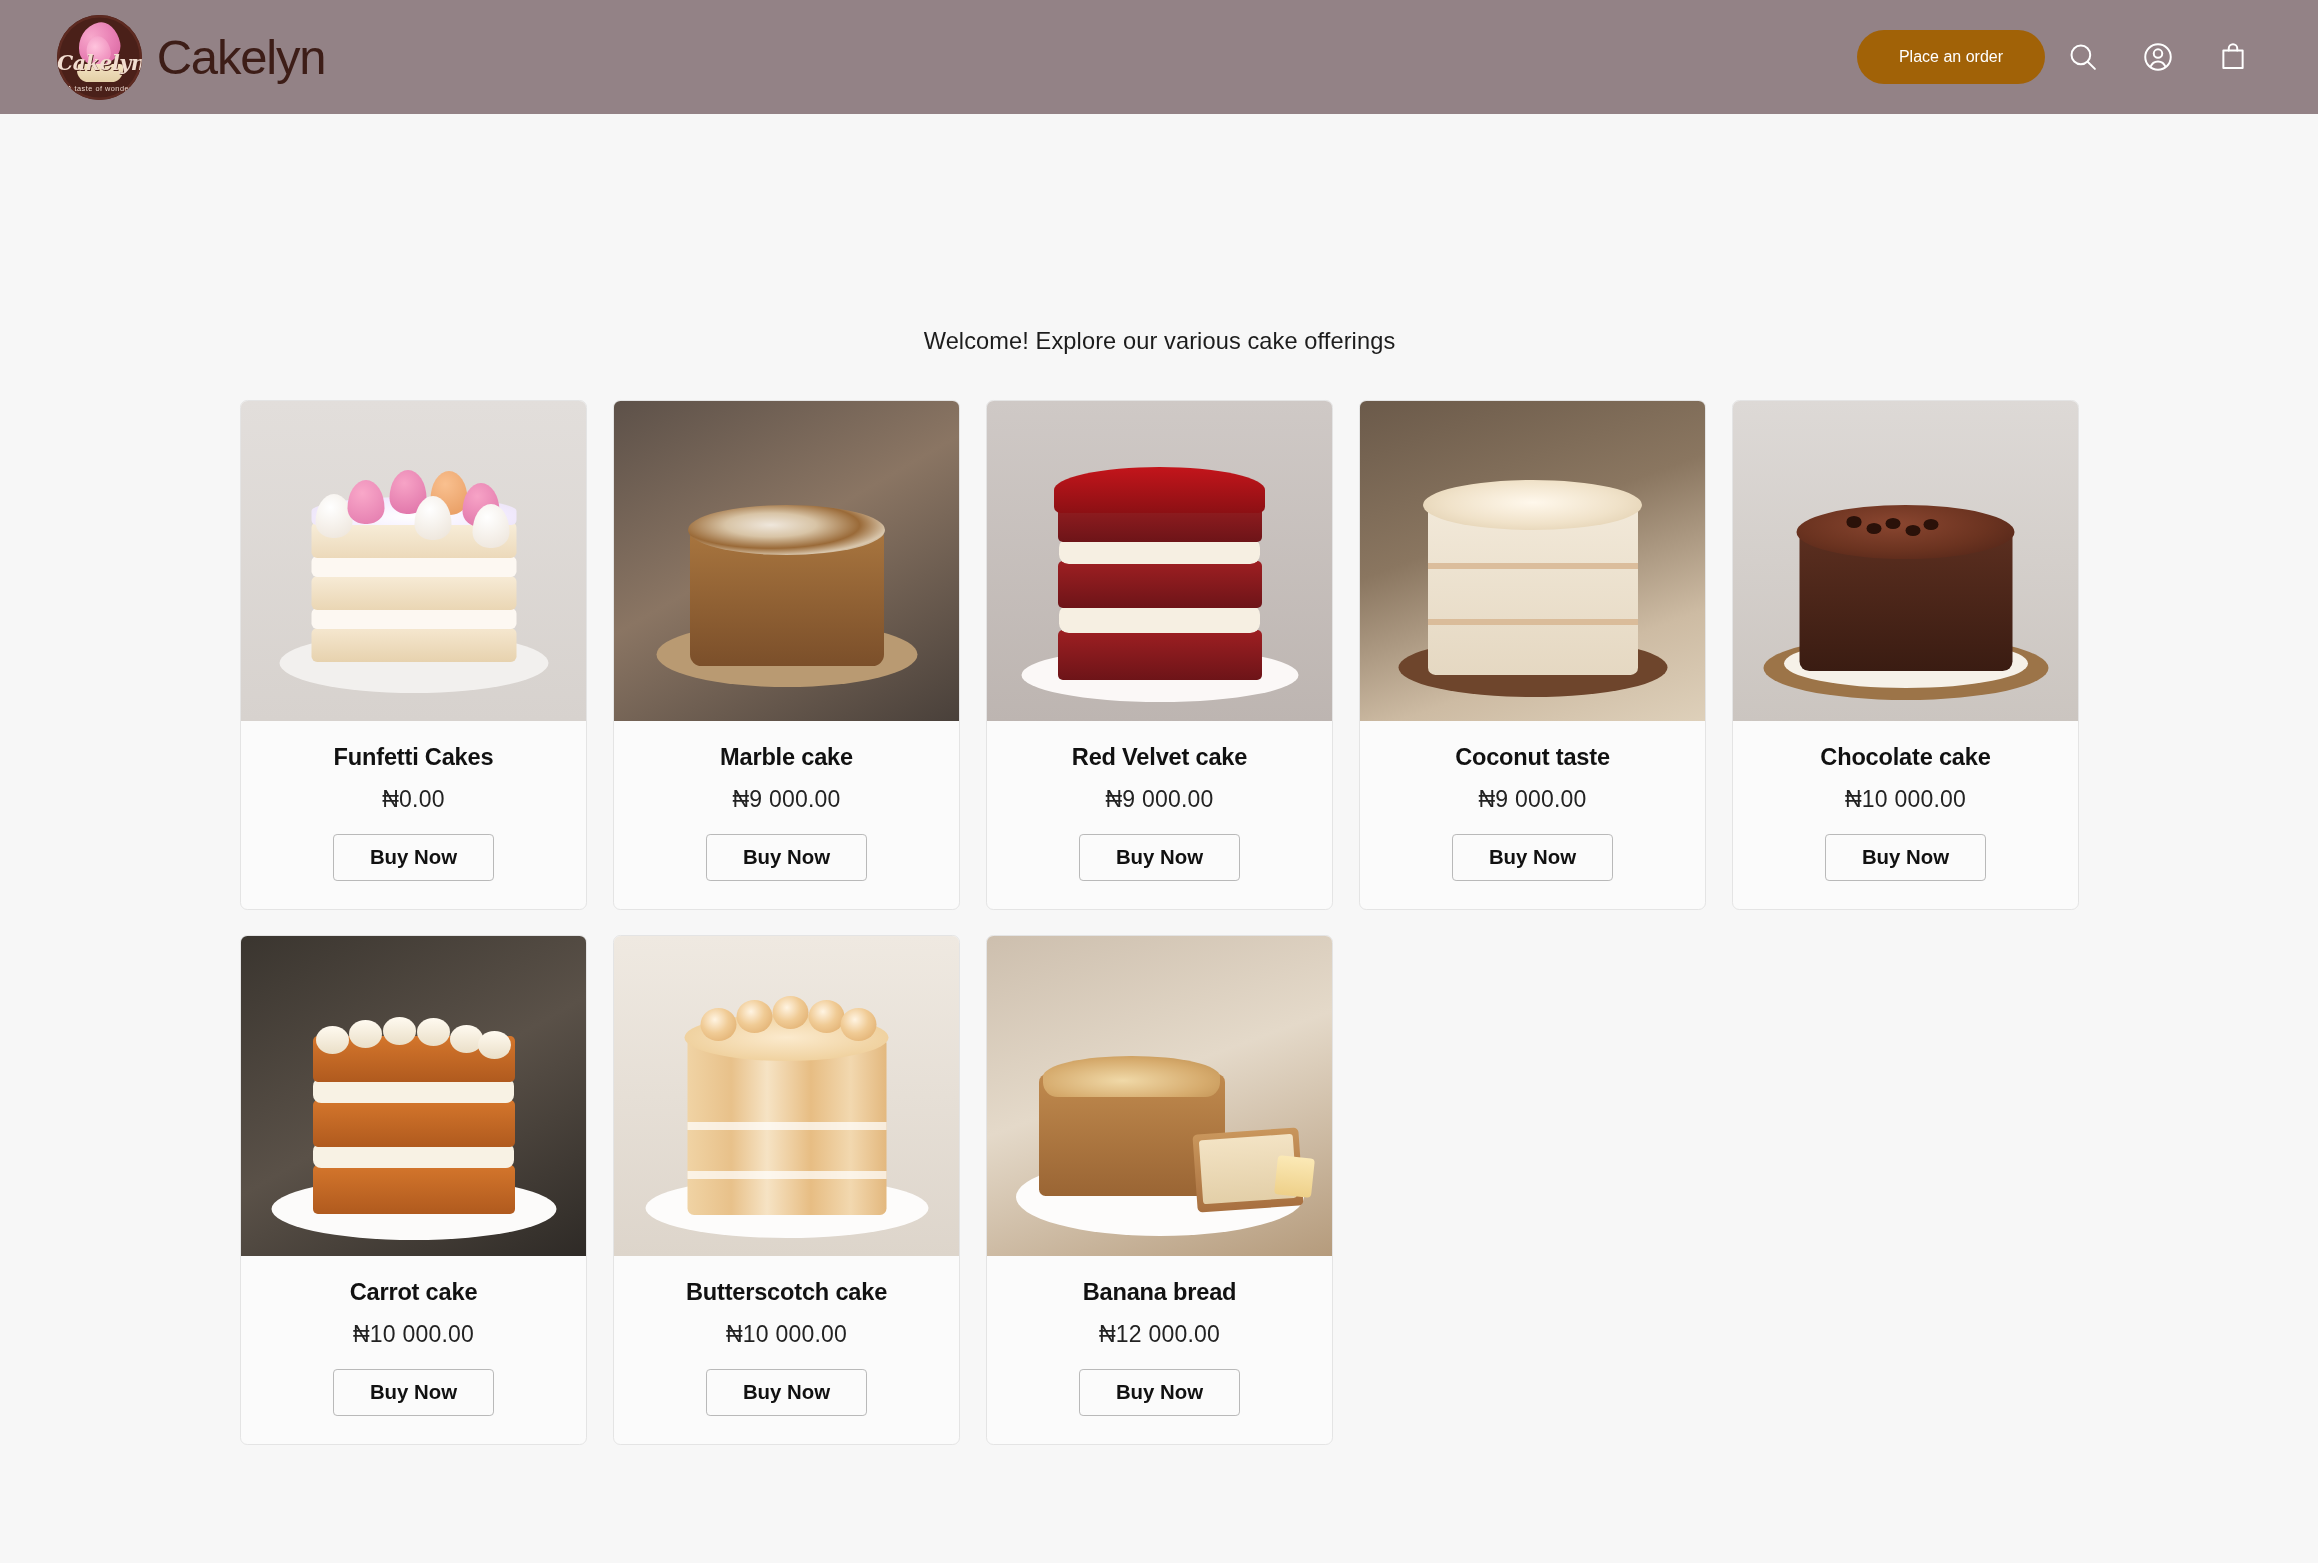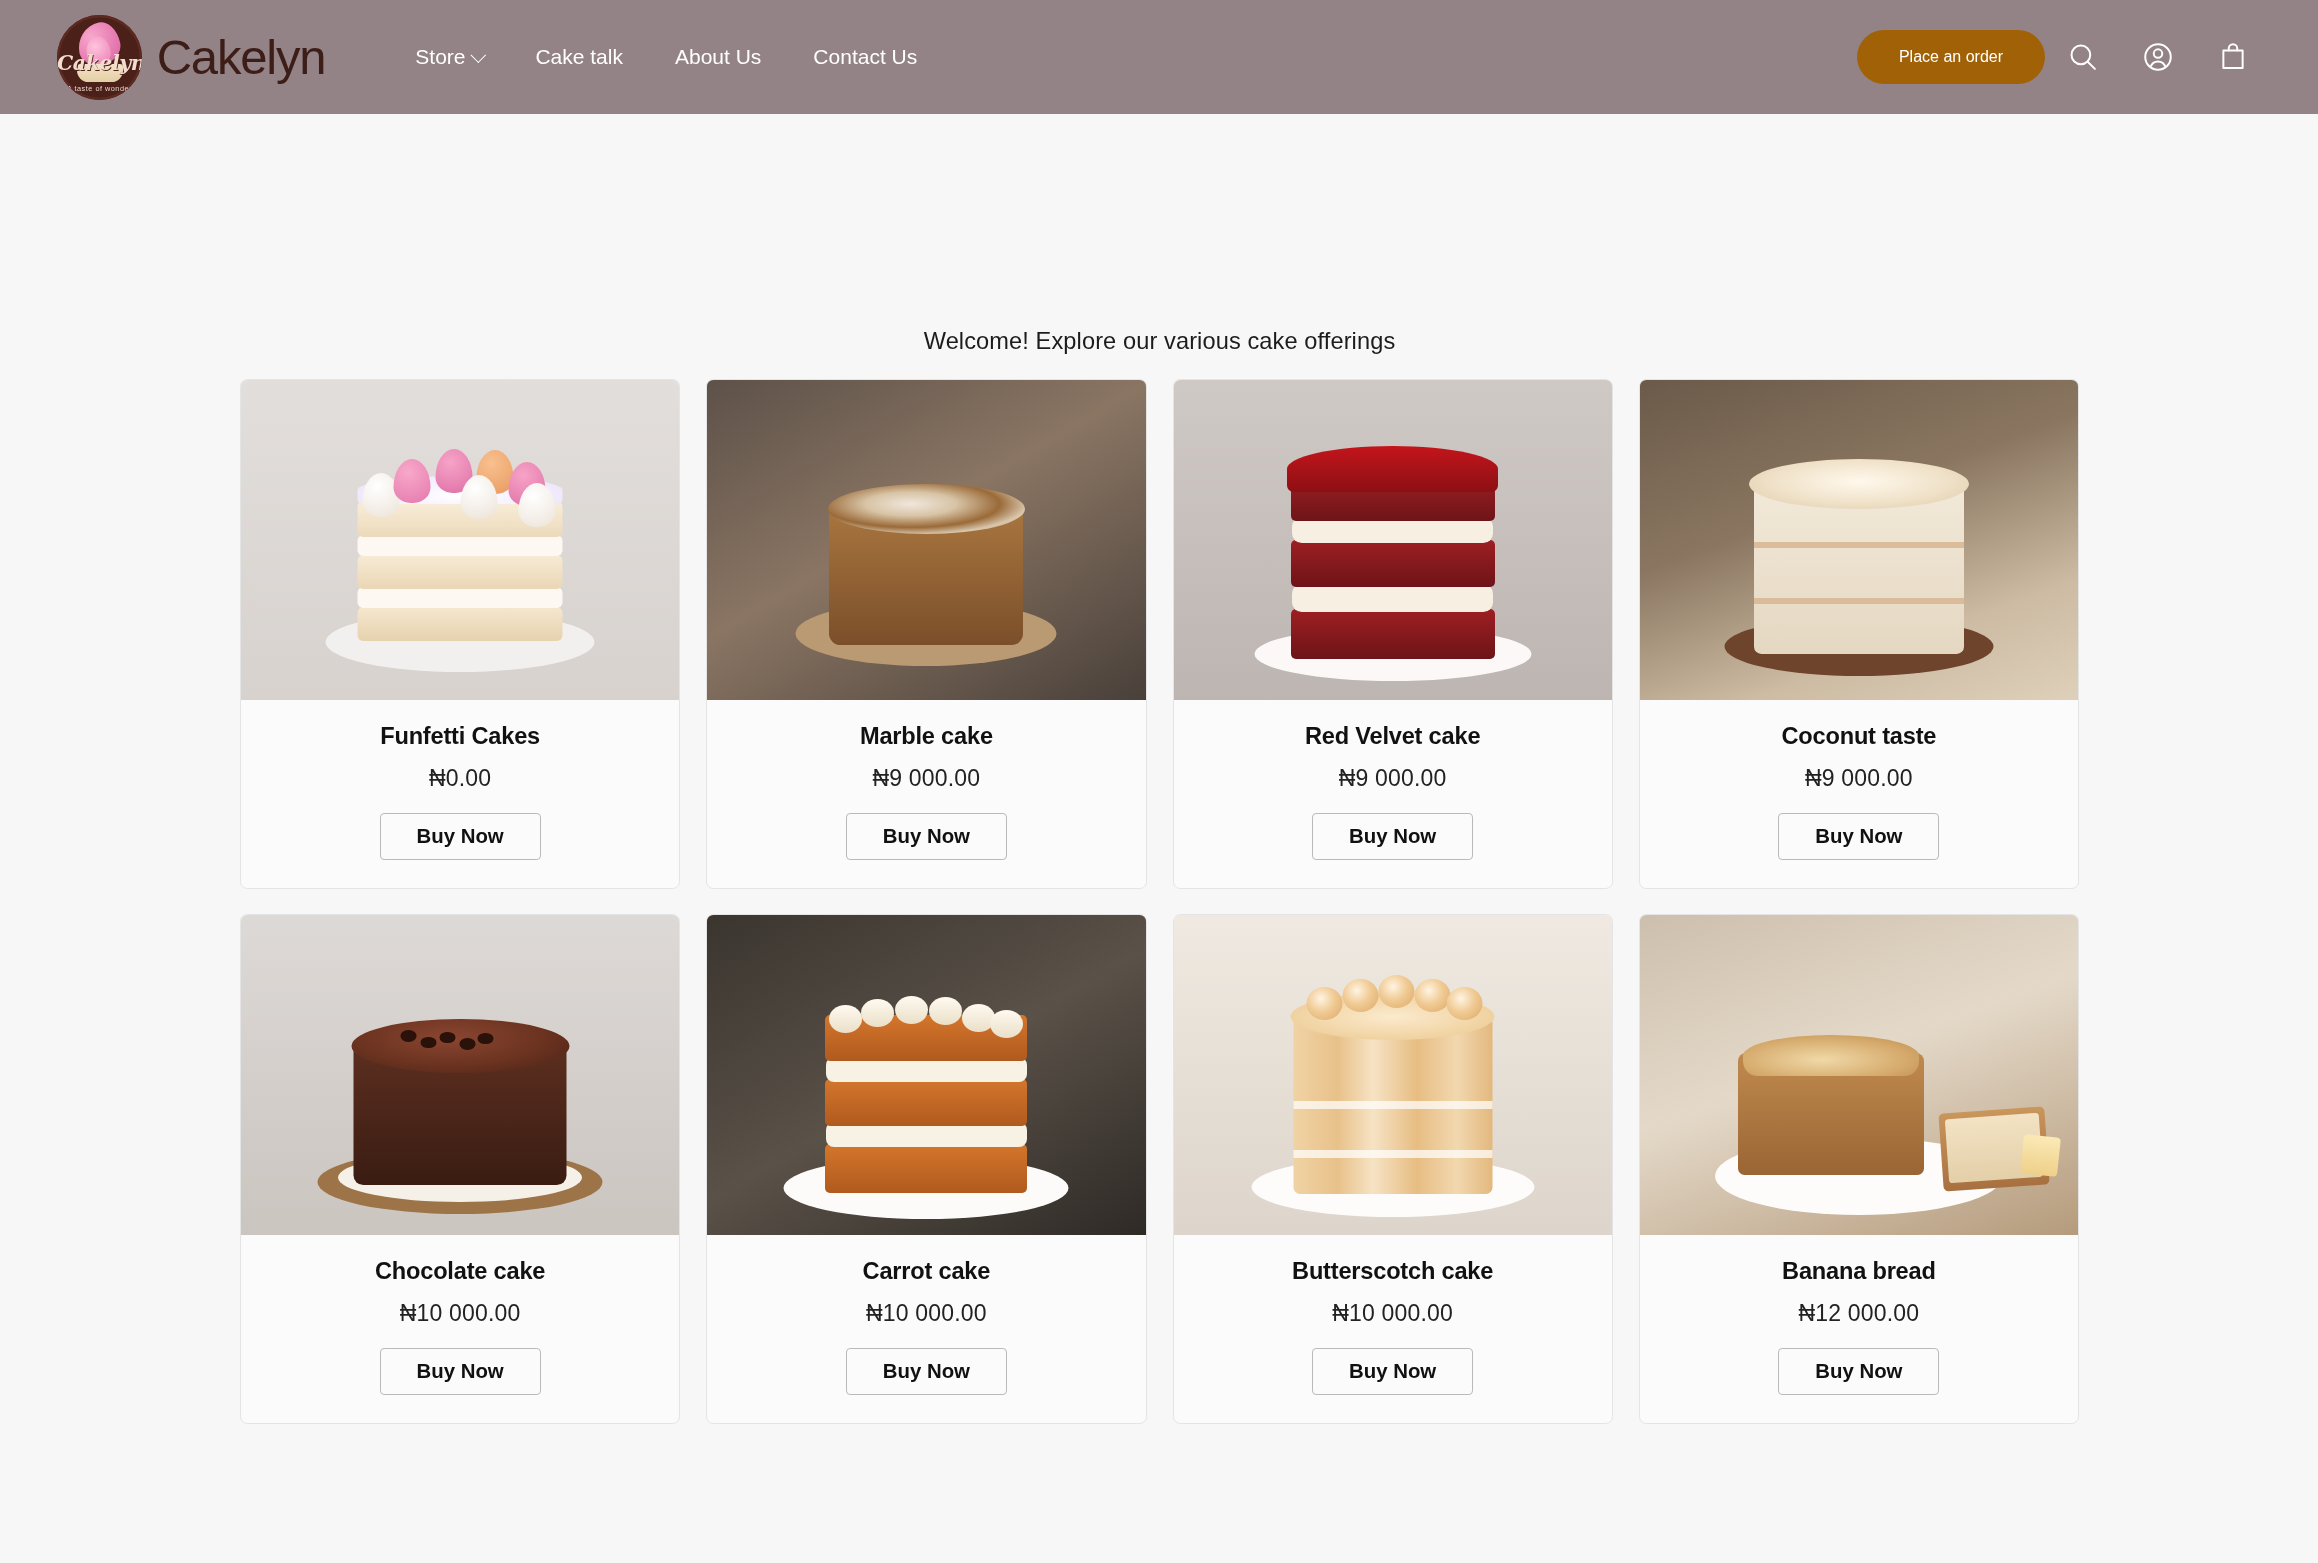--- a/index.html
+++ b/index.html
@@ -100,23 +100,23 @@
     text-align: center; font-size: 23.6px; color: #1c1c1c;
     padding-top: 206px; letter-spacing: 0.1px;
   }
   .section-title {
     text-align: center; font-size: 45px; font-weight: bold;
     color: #0d0d0d; margin-top: 23px; letter-spacing: -0.7px;
   }
 
   .grid {
     display: grid;
-    grid-template-columns: repeat(4, 1fr);
+    grid-template-columns: repeat(5, 1fr);
     gap: 24.4px 26px;
-    margin-top: 24px;
+    margin-top: 45px;
   }
   .card {
     background: #fbfbfb;
     border: 0.8px solid #e4e4e4;
     border-radius: 7.3px;
     overflow: hidden;
     display: flex; flex-direction: column;
     cursor: pointer;
   }
   .card-img {
@@ -235,35 +235,20 @@
   <div class="brand">
     <div class="logo-mark">
       <div class="logo-swirl"></div>
       <div class="logo-base"></div>
       <div class="logo-script">Cakelyn</div>
       <div class="logo-tag">A taste of wonder</div>
     </div>
     <div class="brand-name">Cakelyn</div>
   </div>
 
-  <nav class="nav">
-    <div class="nav-item">
-      <span>Store</span>
-      <span class="chev"></span>
-    </div>
-    <div class="nav-item">
-      <span>Cake talk</span>
-    </div>
-    <div class="nav-item">
-      <span>About Us</span>
-    </div>
-    <div class="nav-item">
-      <span>Contact Us</span>
-    </div>
-  </nav>
 
   <div class="header-right">
     <button class="cta">Place an order</button>
 
     <div class="icon-btn">
       <svg width="34" height="34" viewBox="0 0 24 24" fill="none" stroke="#ffffff" stroke-width="1.4">
         <circle cx="10.5" cy="10.5" r="6.6"></circle>
         <line x1="15.3" y1="15.3" x2="20.4" y2="20.4" stroke-linecap="round"></line>
       </svg>
     </div>

